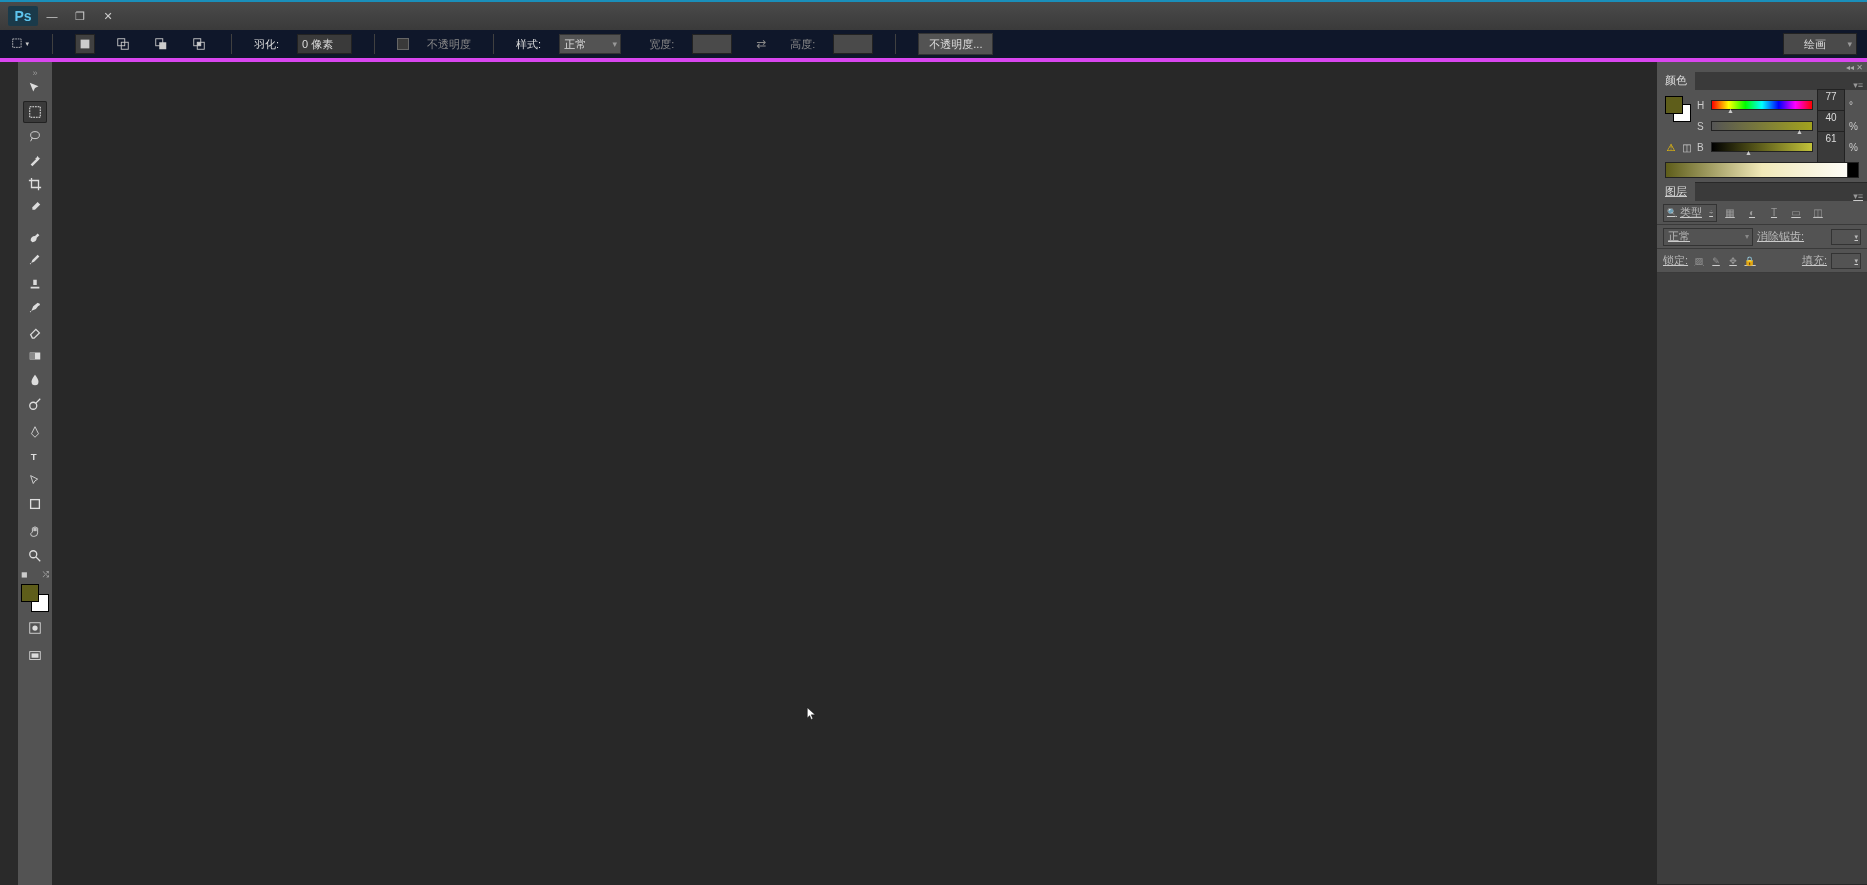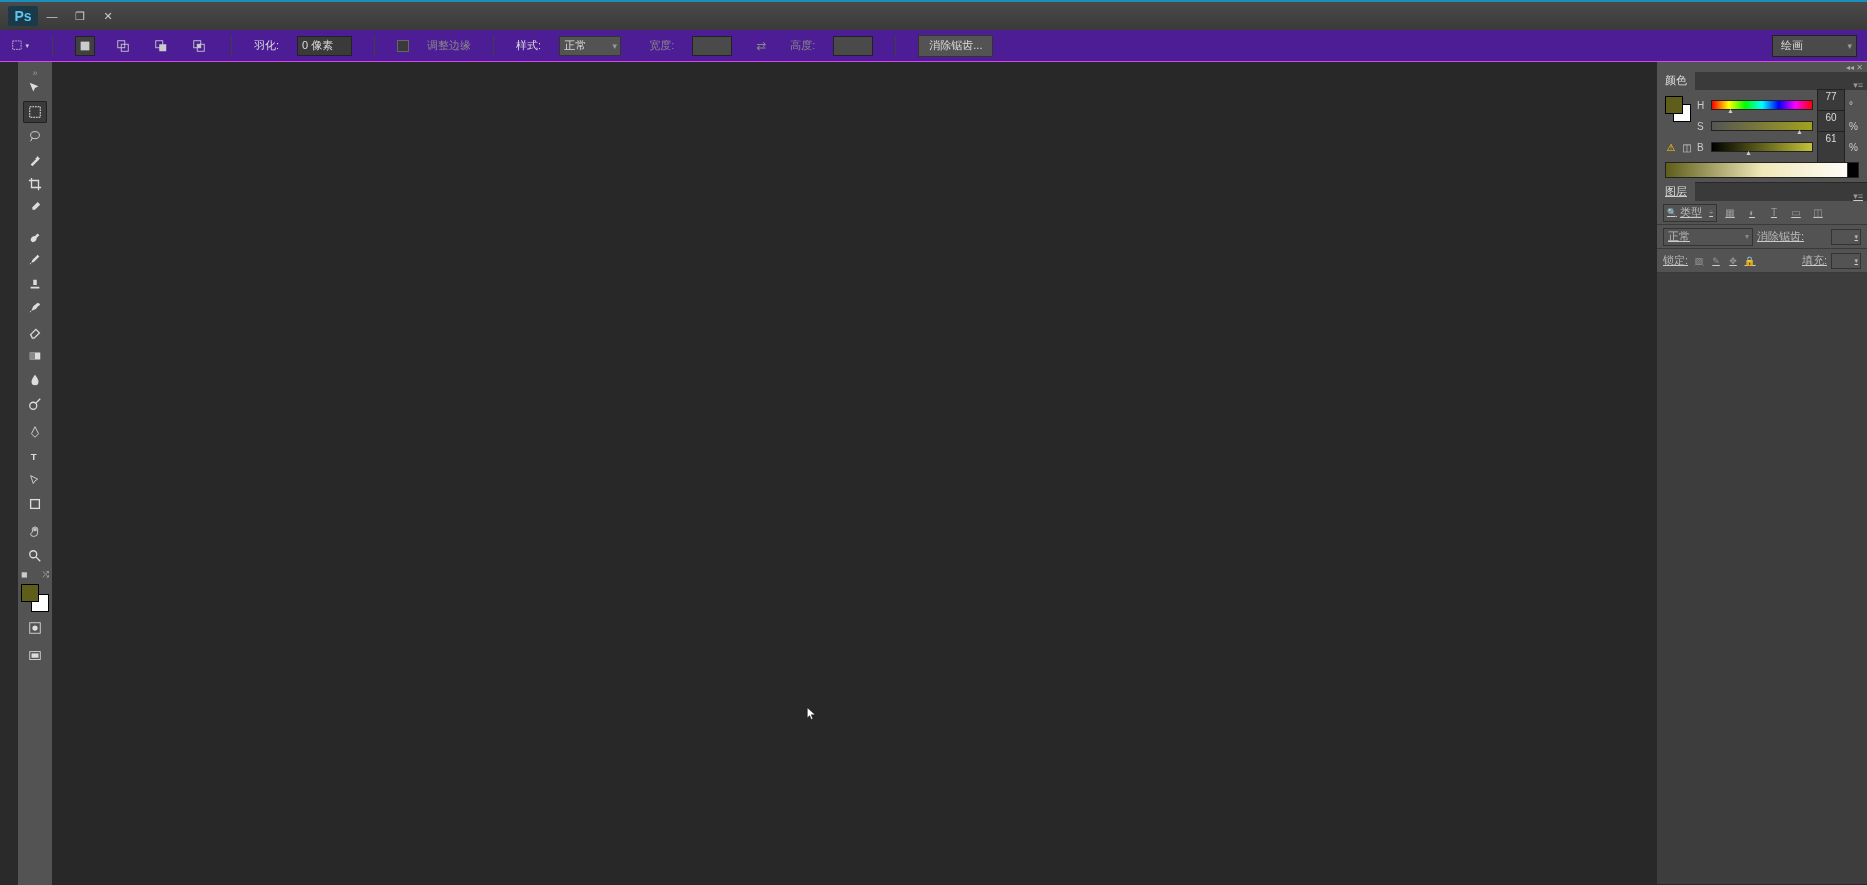--- a/index.html
+++ b/index.html
@@ -7,31 +7,31 @@
 
 
 .title-bar { height: 30px; background: linear-gradient(to bottom, #4a4a4a, #3a3a3a); border-top: 2px solid #1a8fbb; display: flex; align-items: center; }
 .ps-logo { width: 30px; height: 20px; margin-left: 8px; display: flex; align-items: center; justify-content: center; color: #5ec5ee; font-weight: bold; font-size: 14px; background: #1a3a4a; border-radius: 2px; }
 .menu-bar { display: flex; margin-left: 10px; flex: 1; }
 .menu-item { padding: 6px 10px; color: #ddd; cursor: pointer; }
 .window-controls { display: flex; margin-right: 4px; }
 .win-btn { width: 28px; height: 20px; display: flex; align-items: center; justify-content: center; color: #ccc; cursor: pointer; }
 
 
-.options-bar { height: 32px; background: #4c1d95; border-bottom: 1px solid #d946ef; display: flex; align-items: center; padding: 0 10px; gap: 18px; position: relative; }
+.options-bar { height: 32px; background: #0f172a; border-bottom: 4px solid #d946ef; display: flex; align-items: center; padding: 0 10px; gap: 18px; position: relative; }
 .opt-sep { width: 1px; height: 20px; background: #404040; margin: 0 4px; }
 .opt-icon { width: 20px; height: 20px; display: flex; align-items: center; justify-content: center; cursor: pointer; color: #ccc; border: 1px solid transparent; }
 .opt-icon.active { background: #404040; border: 1px solid #222; }
 .opt-label { color: #ddd; font-size: 11px; }
 .opt-input { width: 55px; height: 20px; background: #3a3a3a; border: 1px solid #222; color: #ddd; padding: 0 4px; font-size: 11px; }
 .opt-select { width: 62px; height: 20px; background: #535353; border: 1px solid #333; color: #ddd; padding: 0 4px; font-size: 11px; display: flex; align-items: center; position: relative; }
 .opt-select::after { content: "▾"; position: absolute; right: 3px; font-size: 9px; color: #999; }
 .opt-checkbox { width: 12px; height: 12px; border: 1px solid #666; background: #3a3a3a; }
 .opt-button { height: 22px; background: #535353; border: 1px solid #333; color: #ddd; padding: 0 10px; font-size: 11px; cursor: pointer; }
-.workspace-switcher { position: absolute; right: 10px; width: 85px; height: 22px; background: #4a4a4a; border: 1px solid #222; color: #ddd; display: flex; align-items: center; padding: 0 8px; }
+.workspace-switcher { position: absolute; right: 10px; width: 74px; height: 22px; background: #4a4a4a; border: 1px solid #222; color: #ddd; display: flex; align-items: center; padding: 0 20px; }
 .workspace-switcher::after { content: "▾"; position: absolute; right: 4px; font-size: 9px; color: #999; }
 
 
 .main { display: flex; height: calc(100% - 62px); }
 .left-strip { width: 18px; background: #2a2a2a; }
 .toolbox { width: 35px; background: #535353; display: flex; flex-direction: column; align-items: center; padding-top: 8px; border-right: 1px solid #282828; }
 .toolbox-handle { width: 30px; height: 6px; cursor: pointer; display:flex; justify-content:center; align-items:center;}
 .toolbox-handle::before { content:"»"; font-size:9px; color:#999;}
 .tool-btn { width: 24px; height: 22px; display: flex; align-items: center; justify-content: center; color: #ddd; cursor: pointer; margin: 1px 0; position: relative; border-radius: 2px; }
 .tool-btn.selected { background: #3a3a3a; box-shadow: inset 0 0 0 1px #222; color: #fff; }
@@ -125,31 +125,31 @@
         <rect x="2" y="2" width="8" height="8" fill="none" stroke="currentColor"></rect>
         <rect x="6" y="6" width="8" height="8" fill="none" stroke="currentColor"></rect>
         <rect x="6" y="6" width="4" height="4"></rect>
       </svg>
     </div>
   <div class="opt-sep"></div>
   <span class="opt-label">羽化:</span>
   <input class="opt-input" value="0 像素" style="">
   <div class="opt-sep"></div>
   <div class="opt-checkbox"></div>
-  <span class="opt-label" style="color:#888">调整边缘</span>
+  <span class="opt-label" style="color:#888">不透明度</span>
   <div class="opt-sep"></div>
   <span class="opt-label">样式:</span>
   <div class="opt-select">正常</div>
   <span class="opt-label" style="color:#888; margin-left:10px">宽度:</span>
   <input class="opt-input" style="width: 40px; background: rgb(74, 74, 74);" disabled="">
   <span style="color:#888; margin:0 6px; font-size:12px;">⇄</span>
   <span class="opt-label" style="color:#888">高度:</span>
   <input class="opt-input" style="width: 40px; background: rgb(74, 74, 74);" disabled="">
   <div class="opt-sep"></div>
-  <button class="opt-button">消除锯齿...</button>
+  <button class="opt-button">不透明度...</button>
   <div class="workspace-switcher">绘画</div>
 </div>
 
 <div class="main">
   <div class="left-strip"></div>
 
   <div class="toolbox">
     <div class="toolbox-handle"></div>
     <div class="tool-btn">
         <svg viewBox="0 0 16 16">
@@ -313,21 +313,21 @@
                   <div class="slider-thumb" style="left:21%"></div>
                 </div>
               <div class="slider-value">77</div>
               <span class="slider-unit">°</span>
             </div>
             <div class="color-row">
               <span class="slider-label">S</span>
               <div class="sat-slider">
                   <div class="slider-thumb" style="left:90%"></div>
                 </div>
-              <div class="slider-value">60</div>
+              <div class="slider-value">40</div>
               <span class="slider-unit">%</span>
             </div>
           </div>
         </div>
         <div class="color-row">
           <span class="warn-icon">⚠</span>
           <span class="warn-icon" style="color:#ccc;">◫</span>
           <span class="slider-label">B</span>
           <div class="bri-slider">
               <div class="slider-thumb" style="left:39%"></div>

